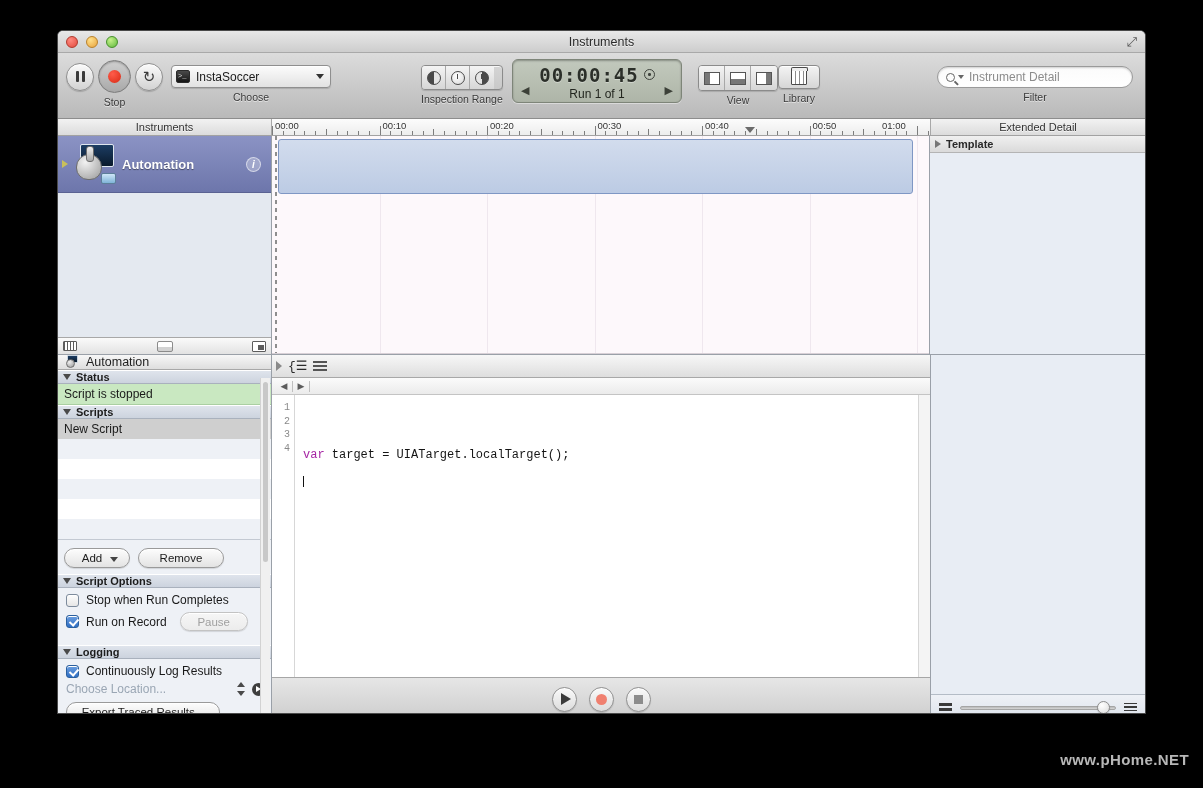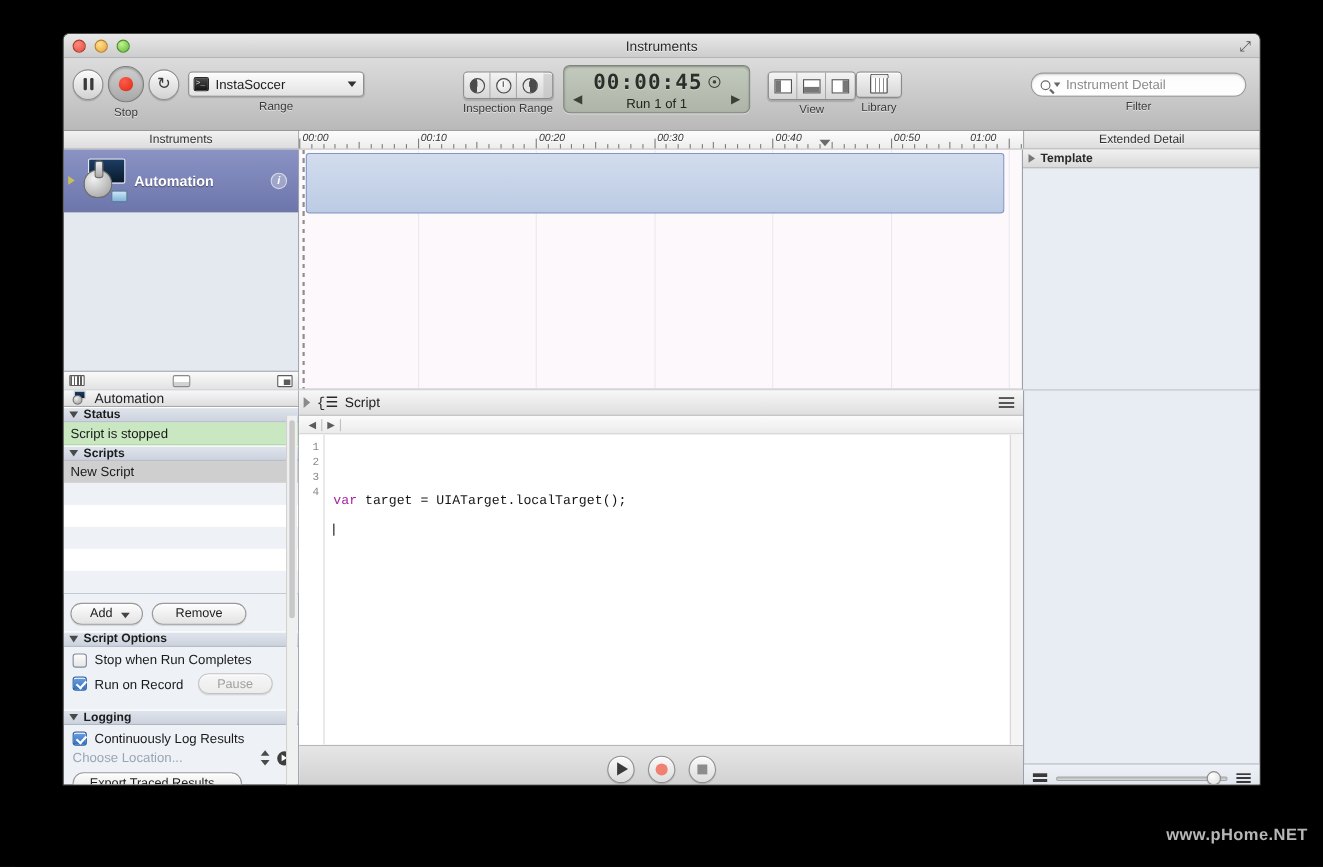--- a/index.html
+++ b/index.html
@@ -167,21 +167,21 @@
   
   .colheaders { display: flex; height: 17px;
     background: linear-gradient(#f2f2f2,#dcdcdc); border-bottom: 1px solid #a2a2a2; }
   .ch { font-size: 11px; color: #333; line-height: 17px; text-align: center;
         text-shadow: 0 1px 0 rgba(255,255,255,.7); }
   .ch.instruments { width: 214px; border-right: 1px solid #a8a8a8; }
   .ch.track-spacer { flex: 1; background: linear-gradient(#fcfcfc,#ededed); position: relative; }
   .ch.extended { width: 215px; border-left: 1px solid #a8a8a8; }
 
   
-  .ruler { position: absolute; inset: 0; font-style: italic; }
+  .ruler { position: absolute; inset: 0; }
   .rtick { position: absolute; bottom: 0; width: 1px; background: #7d7d7d; }
   .rlabel { position: absolute; bottom: 1px; font-size: 9.5px; color: #333; padding-left: 2px; }
   .playhead-tri { position: absolute; bottom: 2px; width:0;height:0;
      border-left:5px solid transparent;border-right:5px solid transparent;border-top:6px solid #6b6b6b; }
 
   
   .body-row { display: flex; height: 218px; }
 
   .instruments-pane {
     width: 214px; background: #e4e9f0; border-right: 1px solid #9aa0a8;
@@ -460,21 +460,21 @@
         </div>
         <div class="tglabel">Stop</div>
       </div>
 
       <div class="tgroup" style="left:113px; top:12px; width:160px;">
         <div class="target-pop">
           <div class="app-ico"></div>
           <div class="target-name">InstaSoccer</div>
           <div class="caret-dn"></div>
         </div>
-        <div class="tglabel">Range</div>
+        <div class="tglabel">Choose</div>
       </div>
 
       <div class="tgroup" style="left:363px; top:12px;">
         <div class="seg-group">
           <div class="seg">
             <div class="clock-ico left-fill"></div>
           </div>
           <div class="seg">
             <div class="clock-ico"></div>
           </div>
@@ -726,21 +726,20 @@
 
         <div class="detail-scroll">
           <div class="thumb"></div>
         </div>
       </div>
 
       <div class="script-pane">
         <div class="script-head">
           <div class="chev-r"></div>
           <div class="script-ico">{☰</div>
-          <div class="script-title">Script</div>
           <div class="hamburger"></div>
         </div>
 
         <div class="nav-bar">
           <div class="nav-arrow">◀</div>
           <div class="nav-div"></div>
           <div class="nav-arrow">▶</div>
           <div class="nav-div"></div>
         </div>
 

